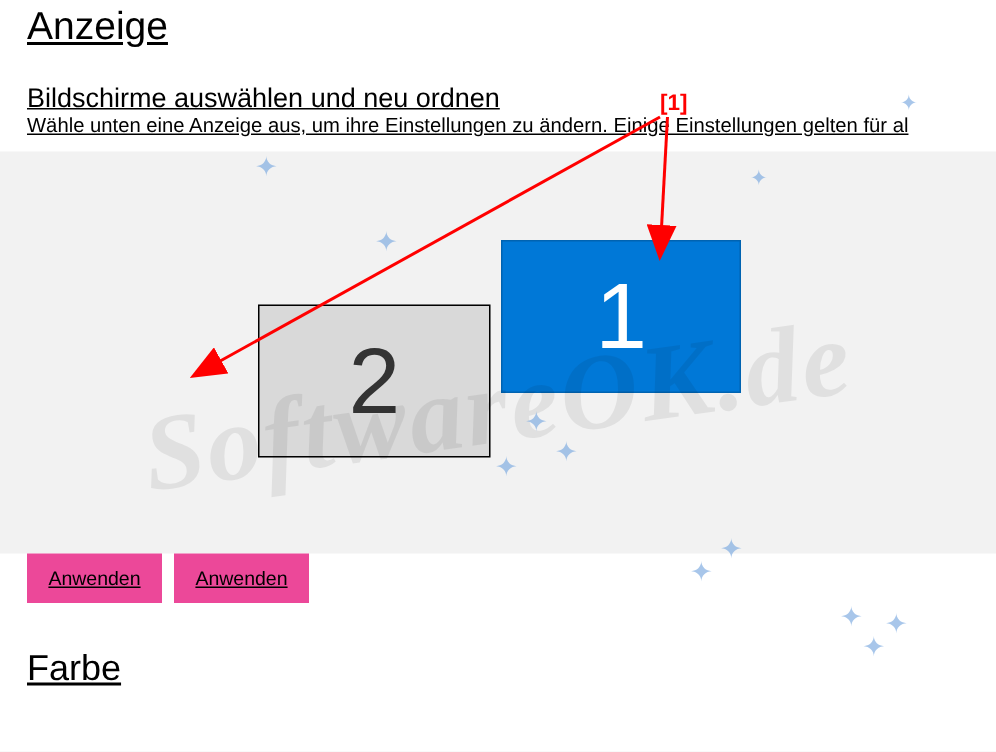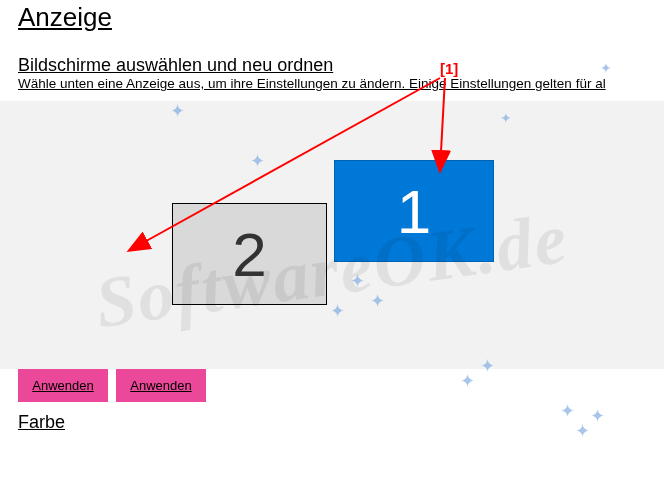--- a/index.html
+++ b/index.html
@@ -85,23 +85,23 @@
       font-size: 13px;
       font-family: inherit;
       cursor: pointer;
       min-width: 90px;
       text-align: center;
     }
     .btn-right {
       margin-left: auto;
     }
     .bottom-section-title {
-      font-size: 18px;
+      font-size: 24px;
       font-weight: 400;
-      margin-top: 10px;
+      margin-top: 30px;
     }
     
     .annotation-label {
       position: absolute;
       color: #ff0000;
       font-size: 15px;
       font-weight: bold;
       left: 440px;
       top: 60px;
     }

